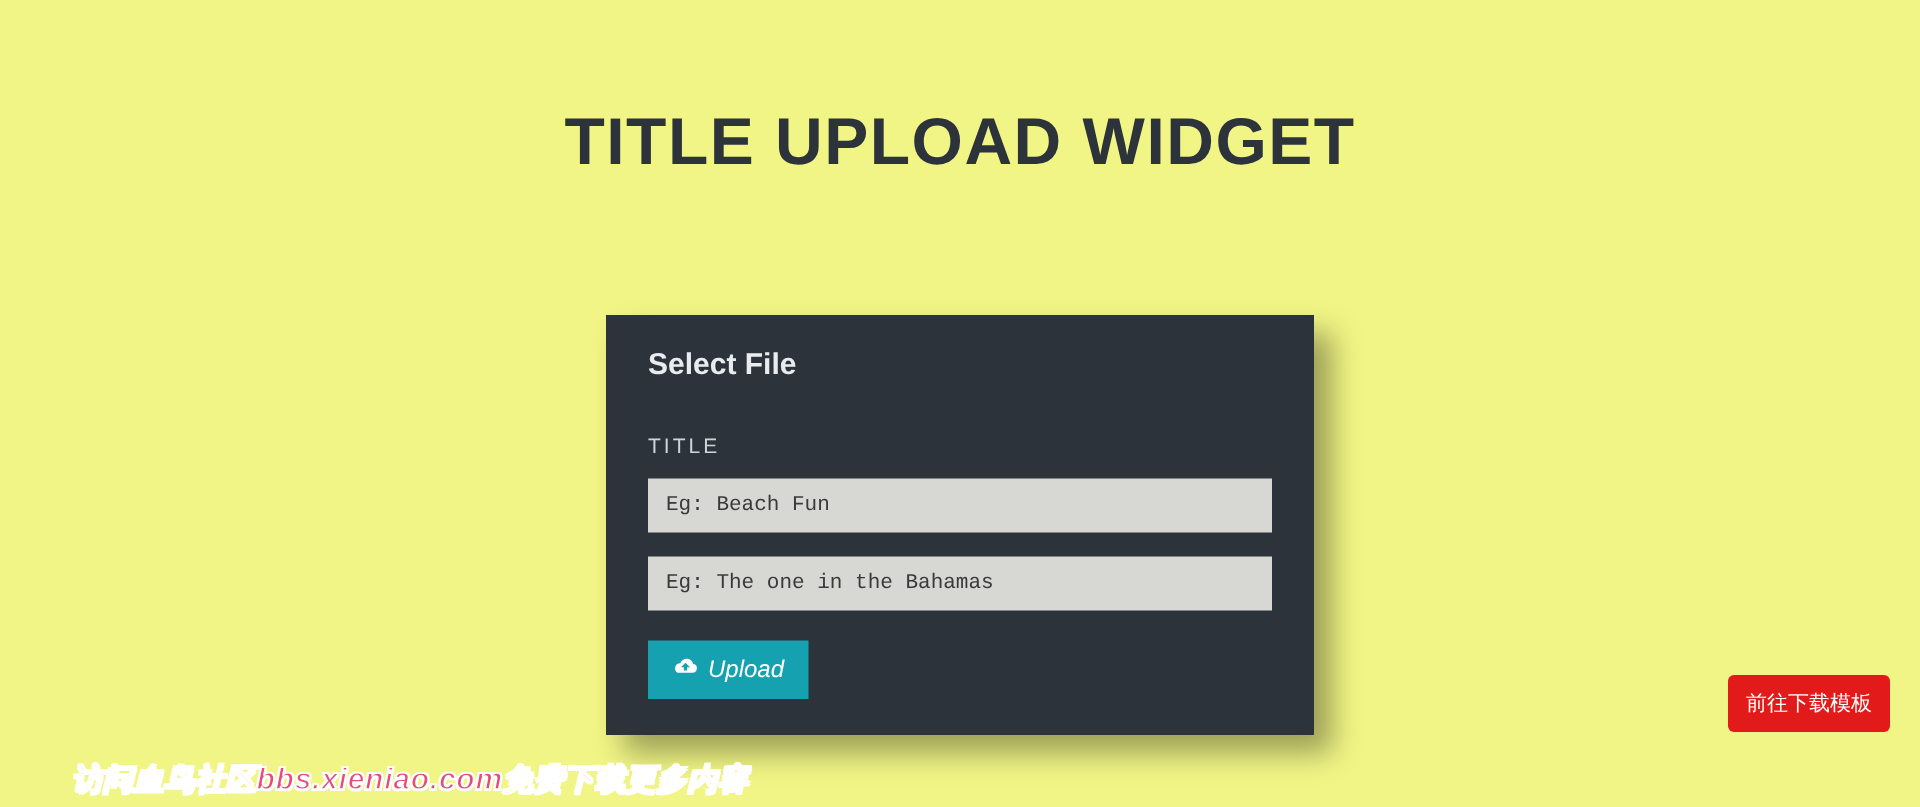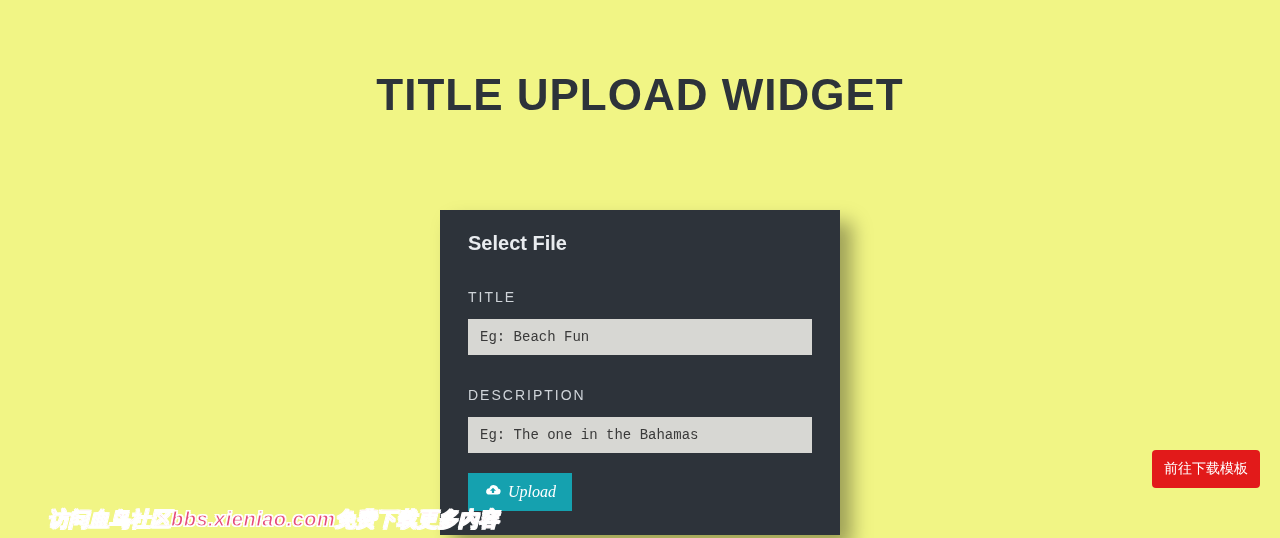--- a/index.html
+++ b/index.html
@@ -12,21 +12,21 @@
   .page-title {
     text-align: center;
     padding-top: 70px;
     font-size: 44px;
     font-weight: 900;
     letter-spacing: 1px;
     color: #2d333a;
     font-family: "Arial Black", "Segoe UI Black", Impact, sans-serif;
   }
   .card {
-    width: 400px;
+    width: 472px;
     margin: 90px auto 0 auto;
     background: #2d333a;
     padding: 18px 28px 24px 28px;
     box-shadow: 12px 12px 18px rgba(0,0,0,0.35);
     position: relative;
   }
   .card-header {
     color: #e9ecef;
     font-size: 20px;
     font-weight: 700;
@@ -58,21 +58,20 @@
     align-items: center;
     gap: 6px;
     background: #15a1af;
     color: #fff;
     border: none;
     padding: 10px 16px;
     font-size: 16px;
     font-style: italic;
     cursor: pointer;
     margin-top: 4px;
-    font-family: Liberation Serif, serif;
   }
   .upload-btn svg { width: 18px; height: 14px; fill: #fff; }
   .float-btn {
     position: absolute;
     right: 20px;
     bottom: 50px;
     background: #e21a1a;
     color: #fff;
     border: none;
     border-radius: 4px;
@@ -98,21 +97,20 @@
 <body>
 
 <h1 class="page-title">TITLE UPLOAD WIDGET</h1>
 
 <div class="card">
   <div class="card-header">Select File</div>
 
   <label class="form-label">TITLE</label>
   <input class="form-input" type="text" placeholder="Eg: Beach Fun" style="">
 
-  <label class="form-label">DESCRIPTION</label>
   <input class="form-input" type="text" placeholder="Eg: The one in the Bahamas" style="">
 
   <button class="upload-btn">
     <span>
       <svg viewBox="0 0 24 18">
         <path d="M19 8.5A6 6 0 0 0 7.3 6.6 4.5 4.5 0 0 0 5 15h13a4 4 0 0 0 1-7.9zM12 6l4 4h-2.5v3h-3v-3H8l4-4z"></path>
       </svg>
     </span>
     <span>Upload</span>
   </button>

